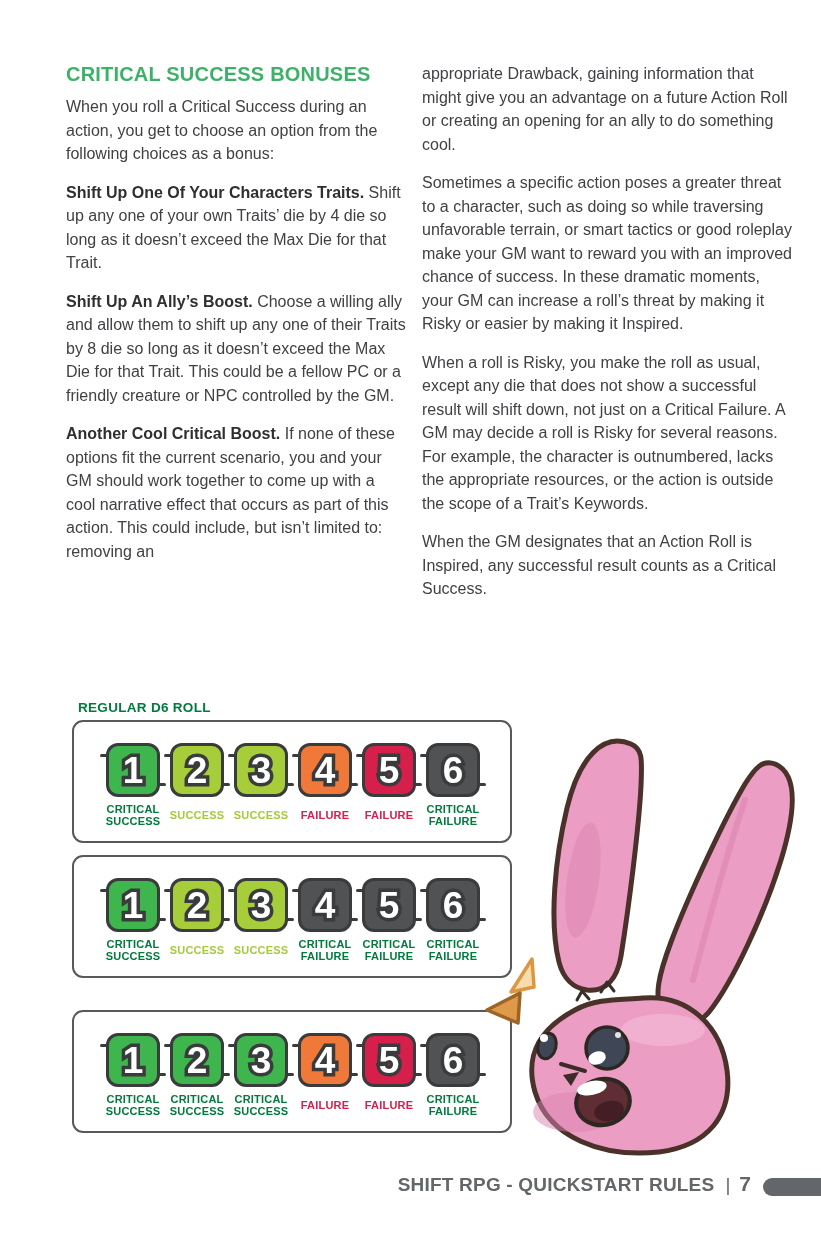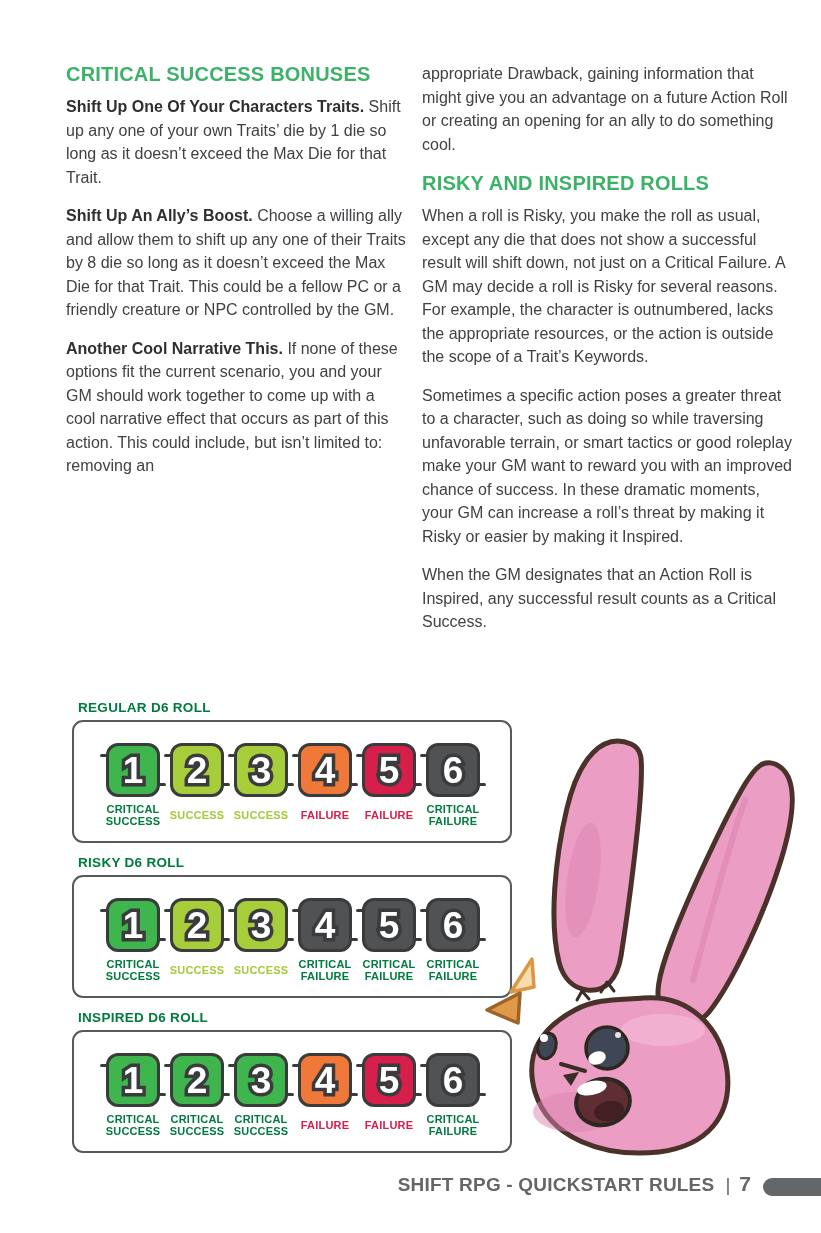--- a/index.html
+++ b/index.html
@@ -67,30 +67,30 @@
   
   .bunny{position:absolute;left:483px;top:730px;width:340px;height:432px;}
 </style>
 </head>
 <body>
 
 <div class="page">
 
   <div class="col col-left">
     <h2 class="sec">CRITICAL SUCCESS BONUSES</h2>
-    <p class="body"><strong>Shift Up One Of Your Characters Traits.</strong> <span>Shift up any one of your own Traits’ die by 1 die so long as it doesn’t exceed the Max Die for that Trait.</span></p>
+    <p class="body">When you roll a Critical Success during an action, you get to choose an option from the following choices as a bonus:</p>
+    <p class="body"><strong>Shift Up One Of Your Characters Traits.</strong> <span>Shift up any one of your own Traits’ die by 4 die so long as it doesn’t exceed the Max Die for that Trait.</span></p>
     <p class="body"><strong>Shift Up An Ally’s Boost.</strong> <span>Choose a willing ally and allow them to shift up any one of their Traits by 8 die so long as it doesn’t exceed the Max Die for that Trait. This could be a fellow PC or a friendly creature or NPC controlled by the GM.</span></p>
-    <p class="body"><strong>Another Cool Narrative This.</strong> <span>If none of these options fit the current scenario, you and your GM should work together to come up with a cool narrative effect that occurs as part of this action. This could include, but isn’t limited to: removing an</span></p>
+    <p class="body"><strong>Another Cool Critical Boost.</strong> <span>If none of these options fit the current scenario, you and your GM should work together to come up with a cool narrative effect that occurs as part of this action. This could include, but isn’t limited to: removing an</span></p>
   </div>
 
   <div class="col col-right">
     <p class="body">appropriate Drawback, gaining information that might give you an advantage on a future Action Roll or creating an opening for an ally to do something cool.</p>
-    <h2 class="sec">RISKY AND INSPIRED ROLLS</h2>
+    <p class="body">Sometimes a specific action poses a greater threat to a character, such as doing so while traversing unfavorable terrain, or smart tactics or good roleplay make your GM want to reward you with an improved chance of success. In these dramatic moments, your GM can increase a roll’s threat by making it Risky or easier by making it Inspired.</p>
     <p class="body">When a roll is Risky, you make the roll as usual, except any die that does not show a successful result will shift down, not just on a Critical Failure. A GM may decide a roll is Risky for several reasons. For example, the character is outnumbered, lacks the appropriate resources, or the action is outside the scope of a Trait’s Keywords.</p>
-    <p class="body">Sometimes a specific action poses a greater threat to a character, such as doing so while traversing unfavorable terrain, or smart tactics or good roleplay make your GM want to reward you with an improved chance of success. In these dramatic moments, your GM can increase a roll’s threat by making it Risky or easier by making it Inspired.</p>
     <p class="body">When the GM designates that an Action Roll is Inspired, any successful result counts as a Critical Success.</p>
   </div>
 
   <div class="dice-section t0">
     <div class="dice-label">REGULAR D6 ROLL</div>
     <div class="dice-box">
       <div class="dice-row">
           <div class="die-cell">
             <div class="die die-green">
               <div class="die-num"><span class="num-stroke">1</span><span class="num-fill">1</span></div>
@@ -138,21 +138,20 @@
             </div>
             <div class="die-result result-dark-green">
               <div>CRITICAL</div>
               <div>FAILURE</div>
             </div>
           </div>
         </div>
     </div>
   </div>
   <div class="dice-section t1">
-    <div class="dice-label">RISKY D6 ROLL</div>
     <div class="dice-box">
       <div class="dice-row">
           <div class="die-cell">
             <div class="die die-green">
               <div class="die-num"><span class="num-stroke">1</span><span class="num-fill">1</span></div>
             </div>
             <div class="die-result result-dark-green">
               <div>CRITICAL</div>
               <div>SUCCESS</div>
             </div>
@@ -197,21 +196,20 @@
             </div>
             <div class="die-result result-dark-green">
               <div>CRITICAL</div>
               <div>FAILURE</div>
             </div>
           </div>
         </div>
     </div>
   </div>
   <div class="dice-section t2">
-    <div class="dice-label">INSPIRED D6 ROLL</div>
     <div class="dice-box">
       <div class="dice-row">
           <div class="die-cell">
             <div class="die die-green">
               <div class="die-num"><span class="num-stroke">1</span><span class="num-fill">1</span></div>
             </div>
             <div class="die-result result-dark-green">
               <div>CRITICAL</div>
               <div>SUCCESS</div>
             </div>

